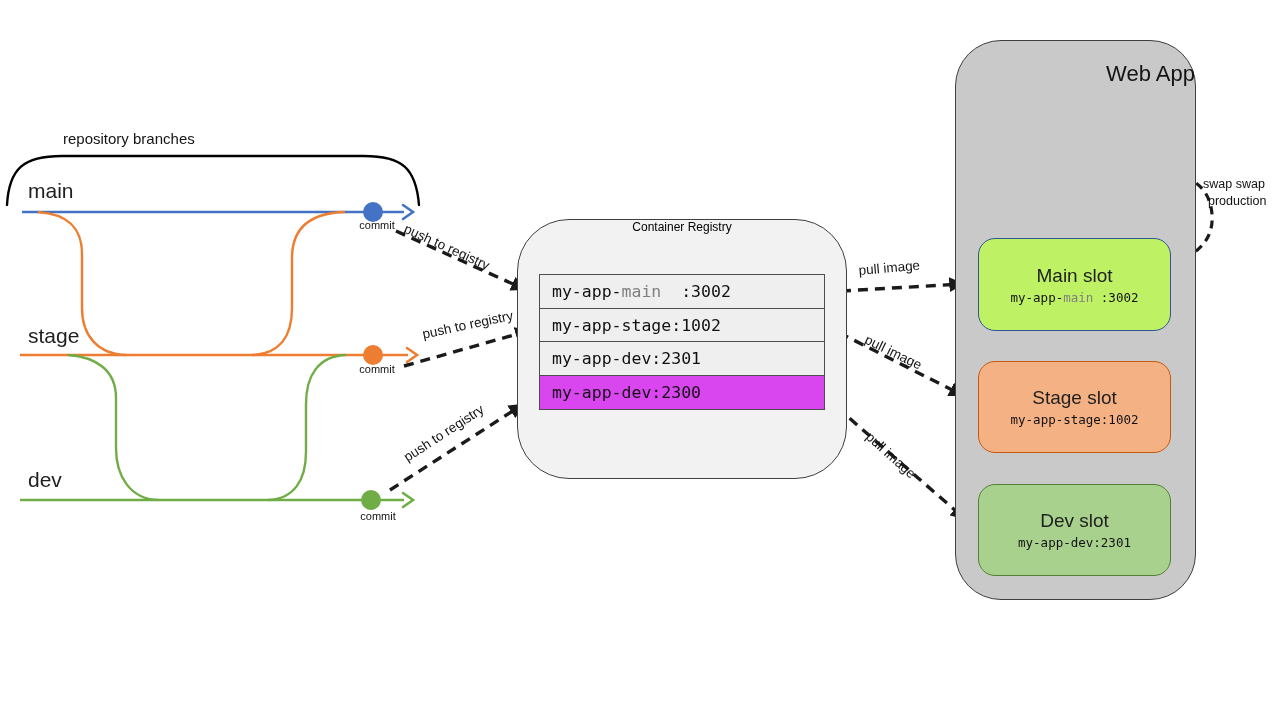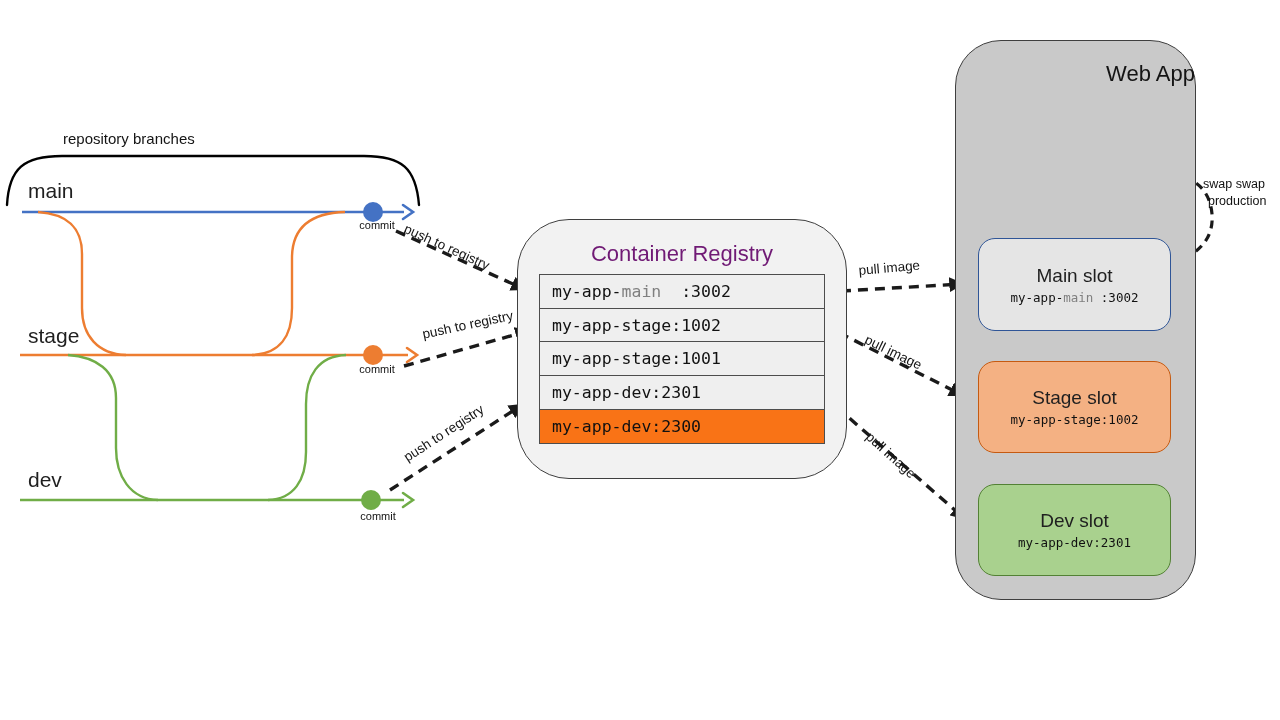--- a/index.html
+++ b/index.html
@@ -22,21 +22,21 @@
   .arrow-label { font-size:13.5px; white-space:nowrap; transform-origin:left top; color:#141414; }
   .push1 { left:408px; top:221px; transform:rotate(24.5deg); }
   .push2 { left:421px; top:327px; transform:rotate(-12deg); }
   .push3 { left:401px; top:452px; transform:rotate(-33deg); }
   .pull1 { left:858px; top:263px; transform:rotate(-5deg); }
   .pull2 { left:869px; top:332px; transform:rotate(26deg); }
   .pull3 { left:873px; top:429px; transform:rotate(42deg); }
 
   .registry { position:absolute; left:517px; top:219px; width:330px; height:260px;
               box-sizing:border-box; border:1.6px solid #3f3f3f; border-radius:52px; }
-  .registry-title { margin-top:21px; text-align:center; font-size:22px; color:#701a75; }
+  .registry-title { text-align:center; font-size:12px; color:#000000; }
   .registry-rows { position:absolute; left:21px; top:54px; width:286px; }
   .registry-row { box-sizing:border-box; height:35px; border:1.3px solid #4d4d4d;
                   margin-top:-1.3px; padding-left:12px;
                   font-family:"DejaVu Sans Mono", monospace; font-size:16.5px;
                   line-height:33px; white-space:pre; color:#111; }
   .registry-row:first-child { margin-top:0; }
 
   .webapp { position:absolute; left:955px; top:40px; width:241px; height:560px;
             box-sizing:border-box; border:1.6px solid #3f3f3f; border-radius:46px; }
   .webapp-title { margin-top:20px; text-align:right; font-size:22px; color:#141414; }
@@ -114,31 +114,30 @@
 
   <div class="label arrow-label pull1">pull image</div>
   <div class="label arrow-label pull2">pull image</div>
   <div class="label arrow-label pull3">pull image</div>
 
   <div class="registry" style="background: rgb(242, 242, 242);">
     <div class="registry-title">Container Registry</div>
     <div class="registry-rows">
       <div class="registry-row" style="background: rgb(239, 239, 239);"><span class="code-seg">my-app-</span><span class="code-seg" style="color: rgb(128, 128, 128);">main</span><span class="code-seg">  :3002</span></div>
       <div class="registry-row" style="background: rgb(239, 239, 239);"><span class="code-seg">my-app-stage:1002</span></div>
-      <div class="registry-row" style="background: rgb(239, 239, 239);"><span class="code-seg">my-app-stage:1001</span></div>
       <div class="registry-row" style="background: rgb(239, 239, 239);"><span class="code-seg">my-app-dev:2301</span></div>
-      <div class="registry-row" style="background: #f97316;"><span class="code-seg">my-app-dev:2300</span></div>
+      <div class="registry-row" style="background: #d946ef;"><span class="code-seg">my-app-dev:2300</span></div>
     </div>
   </div>
 
   <div class="webapp" style="background: rgb(201, 201, 201);">
     <div class="webapp-title">Web App</div>
 
 
-    <div class="slot slot1" style="background: #e5e5e5; border-color: rgb(47, 85, 151);">
+    <div class="slot slot1" style="background: #bef264; border-color: rgb(47, 85, 151);">
       <div class="slot-title">Main slot</div>
       <div class="slot-tag"><span class="code-seg">my-app-</span><span class="code-seg" style="color: rgb(128, 128, 128);">main</span><span class="code-seg"> :3002</span></div>
     </div>
 
     <div class="slot slot2" style="background: rgb(244, 177, 131); border-color: rgb(197, 90, 17);">
       <div class="slot-title">Stage slot</div>
       <div class="slot-tag"><span class="code-seg">my-app-stage:1002</span></div>
     </div>
 
     <div class="slot slot3" style="background: rgb(169, 209, 142); border-color: rgb(83, 129, 53);">

